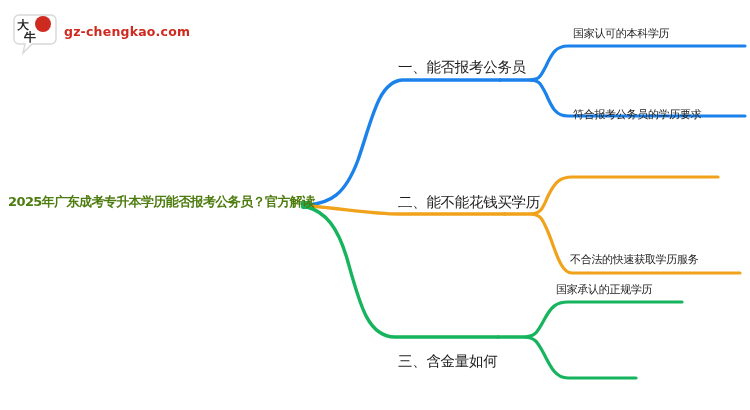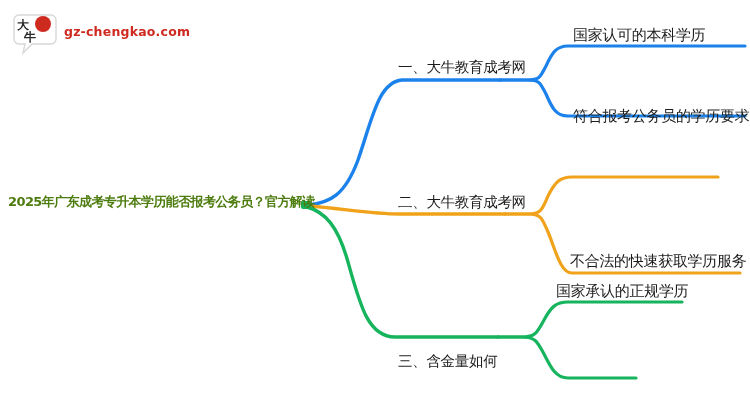--- a/index.html
+++ b/index.html
@@ -77,21 +77,21 @@
     font-weight: bold;
     letter-spacing: -0.6px;
     color: #4d7c0f;
   }
   .branch-node {
     font-size: 14.5px;
     letter-spacing: -0.3px;
     color: #1c1c1c;
   }
   .leaf-node {
-    font-size: 15px;
+    font-size: 11px;
     letter-spacing: -0.3px;
     color: #1c1c1c;
   }
 </style>
 </head>
 <body>
 
 <div id="canvas">
 
   <div id="logo">
@@ -133,23 +133,23 @@
       <path d="M498 337 C 520 337, 528 335, 536 322 C 545 308, 552 331, 562 331 L 562 331" fill="none" stroke="#17b45e" stroke-width="0"></path>
       <path d="M498 337 L 522 337 C 535 337, 537 333, 544 320 C 551 307, 556 302, 568 302 L 682 302" fill="none" stroke="#17b45e" stroke-width="3.2" stroke-linecap="round"></path>
       <path d="M498 337 L 522 337 C 535 337, 537 341, 544 354 C 551 368, 556 378, 568 378 L 636 378" fill="none" stroke="#17b45e" stroke-width="3.2" stroke-linecap="round"></path>
     </g>
 
     <rect x="301" y="201" width="10" height="8" rx="2" fill="#17b45e"></rect>
   </svg>
 
   <div class="node" id="root-node">2025年广东成考专升本学历能否报考公务员？官方解读</div>
 
-  <div class="node branch-node" style="left:398px; top:58px;">一、大牛教育成考网</div>
+  <div class="node branch-node" style="left:398px; top:58px;">一、能否报考公务员</div>
 
-  <div class="node branch-node" style="left:398px; top:193px;">二、大牛教育成考网</div>
+  <div class="node branch-node" style="left:398px; top:193px;">二、能不能花钱买学历</div>
 
   <div class="node branch-node" style="left:398px; top:316px;margin-top:36px;">三、含金量如何</div>
 
   <div class="node leaf-node" style="left:573px; top:26px;">国家认可的本科学历</div>
 
   <div class="node leaf-node" style="left:573px; top:95px;margin-top:12px;">符合报考公务员的学历要求</div>
 
 
   <div class="node leaf-node" style="left:570px; top:252px;">不合法的快速获取学历服务</div>
 

